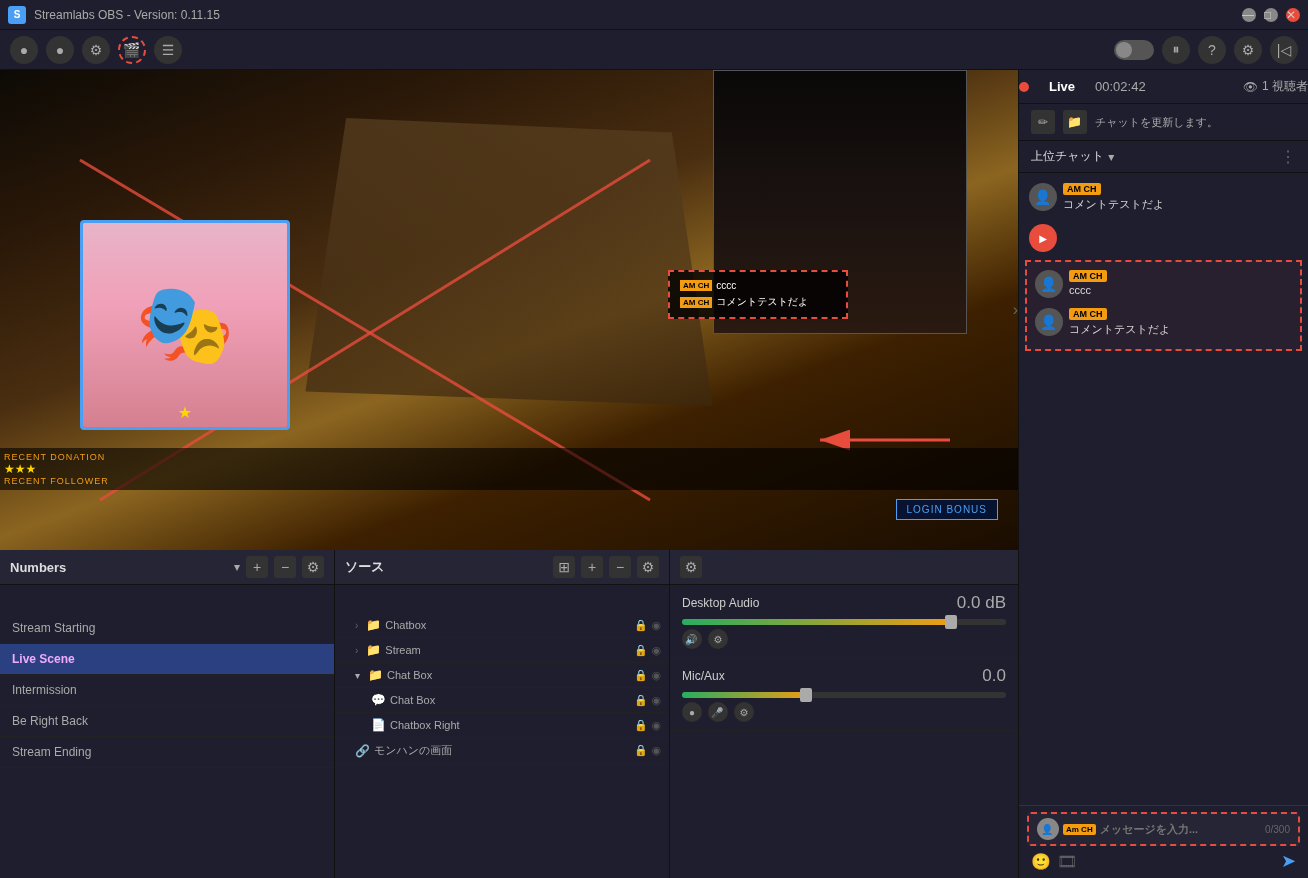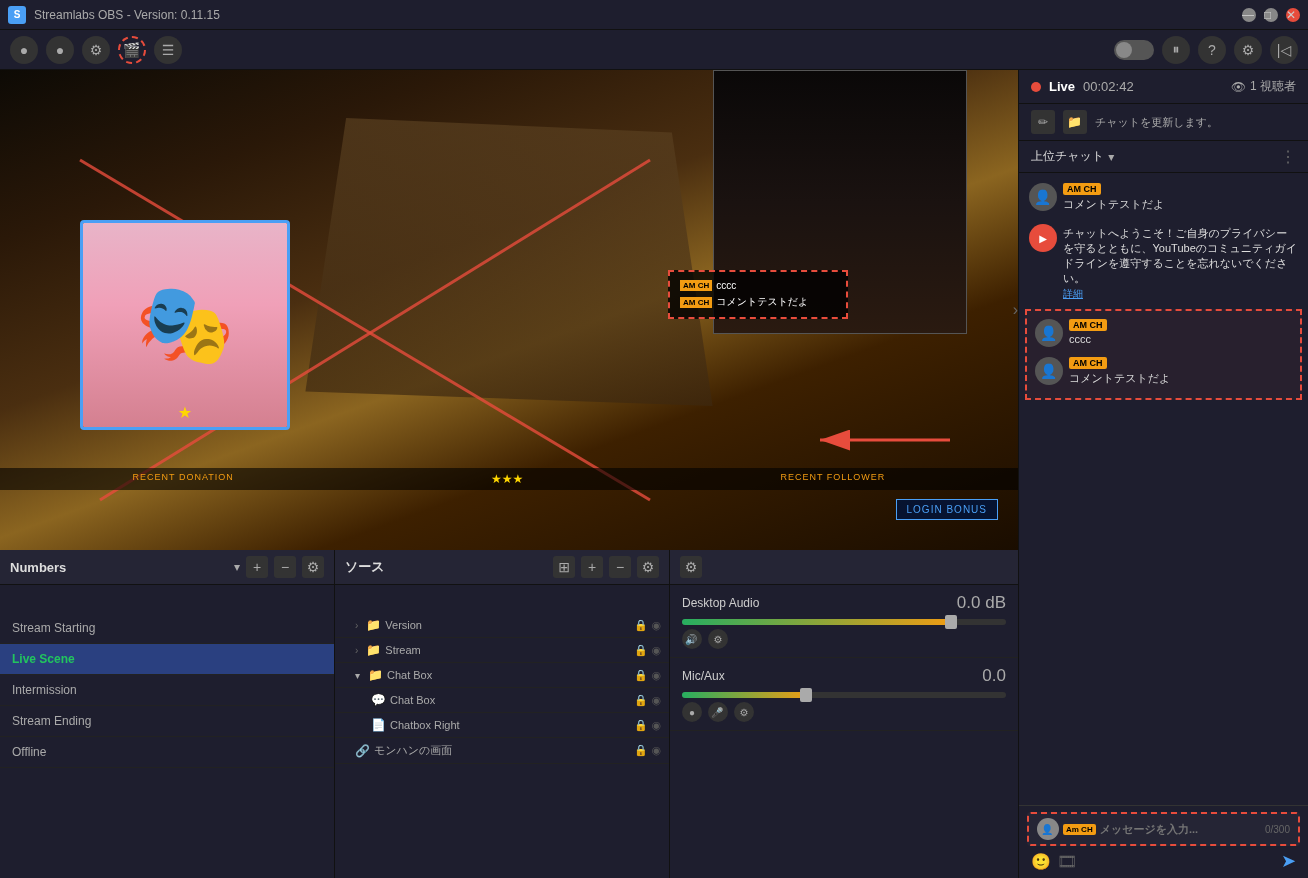--- a/index.html
+++ b/index.html
@@ -161,20 +161,21 @@
     }
     
     .donation-bar {
       position: absolute;
       bottom: 60px;
       left: 0; right: 0;
       display: flex;
       justify-content: space-around;
       background: rgba(0,0,0,0.6);
       padding: 4px;
+      flex-direction: column;
     }
     .donation-label {
       font-size: 9px;
       color: #f39c12;
       text-transform: uppercase;
       letter-spacing: 1px;
     }
     
     .preview-arrow {
       position: absolute;
@@ -228,21 +229,21 @@
     .scene-list { flex: 1; overflow-y: auto; margin-top: 28px; }
     .scene-item {
       padding: 8px 12px;
       cursor: pointer;
       font-size: 12px;
       color: #aaa;
       border-bottom: 1px solid #222;
     }
     .scene-item.active {
       background: #2a4080;
-      color: #22c55e;
+      color: #f0abfc;
       font-weight: bold;
     }
 
     
     #sources-panel {
       width: 335px;
       background: #1e1e2e;
       border-right: 1px solid #111;
       display: flex;
       flex-direction: column;
@@ -320,25 +321,25 @@
 
     
     #chat-panel {
       width: 290px;
       background: #1e1e2e;
       border-left: 1px solid #111;
       display: flex;
       flex-direction: column;
     }
     .chat-header {
-      padding: 8px 12px;
+      padding: 8px 0;
       border-bottom: 1px solid #111;
       display: flex;
       align-items: center;
-      gap: 8px;
+      gap: 20px;
     }
     .chat-live-indicator {
       width: 10px; height: 10px;
       background: #e74c3c;
       border-radius: 50%;
     }
     .chat-live-text { font-size: 13px; color: white; font-weight: bold; }
     .chat-timer { font-size: 13px; color: #aaa; }
     .chat-viewer { display: flex; align-items: center; gap: 4px; font-size: 12px; color: #aaa; margin-left: auto; }
 
@@ -584,41 +585,41 @@
           <div class="scene-item">
             <span>Stream Starting</span>
           </div>
           <div class="scene-item active">
             <span>Live Scene</span>
           </div>
           <div class="scene-item">
             <span>Intermission</span>
           </div>
           <div class="scene-item">
+            <span>Be Right Back</span>
+          </div>
+          <div class="scene-item">
             <span>Stream Ending</span>
-          </div>
-          <div class="scene-item">
-            <span>Offline</span>
           </div>
         </div>
       </div>
 
       <div id="sources-panel">
         <div class="panel-header">
           <span class="panel-title">ソース</span>
           <button class="panel-btn">⊞</button>
           <button class="panel-btn">+</button>
           <button class="panel-btn">−</button>
           <button class="panel-btn">⚙</button>
         </div>
         <div class="scene-list">
           <div class="source-item source-indent">
             <span class="expand-arrow">›</span>
             <span class="source-icon">📁</span>
-            <span class="source-name">Version</span>
+            <span class="source-name">Chatbox</span>
             <span class="source-actions">🔒 ◉</span>
           </div>
           <div class="source-item source-indent">
             <span class="expand-arrow">›</span>
             <span class="source-icon">📁</span>
             <span class="source-name">Stream</span>
             <span class="source-actions">🔒 ◉</span>
           </div>
           <div class="source-item source-indent">
             <span class="expand-arrow" style="color:#aaa;">▾</span>
@@ -719,24 +720,20 @@
         <div class="chat-msg-content">
           <div class="chat-msg-name-row">
             <span class="chat-badge">AM CH</span>
           </div>
           <div class="chat-text">コメントテストだよ</div>
         </div>
       </div>
 
       <div class="chat-msg">
         <div class="chat-avatar youtube">▶</div>
-        <div class="chat-msg-content">
-          <div class="chat-text">チャットへようこそ！ご自身のプライバシーを守るとともに、YouTubeのコミュニティガイドラインを遵守することを忘れないでください。</div>
-          <a class="chat-link">詳細</a>
-        </div>
       </div>
 
       <div class="chat-msg highlighted">
 
         <div style="flex:1;">
           <div class="chat-msg" style="margin-bottom:2px;">
             <div class="chat-avatar user">
               <span>👤</span>
             </div>
             <div class="chat-msg-content">

